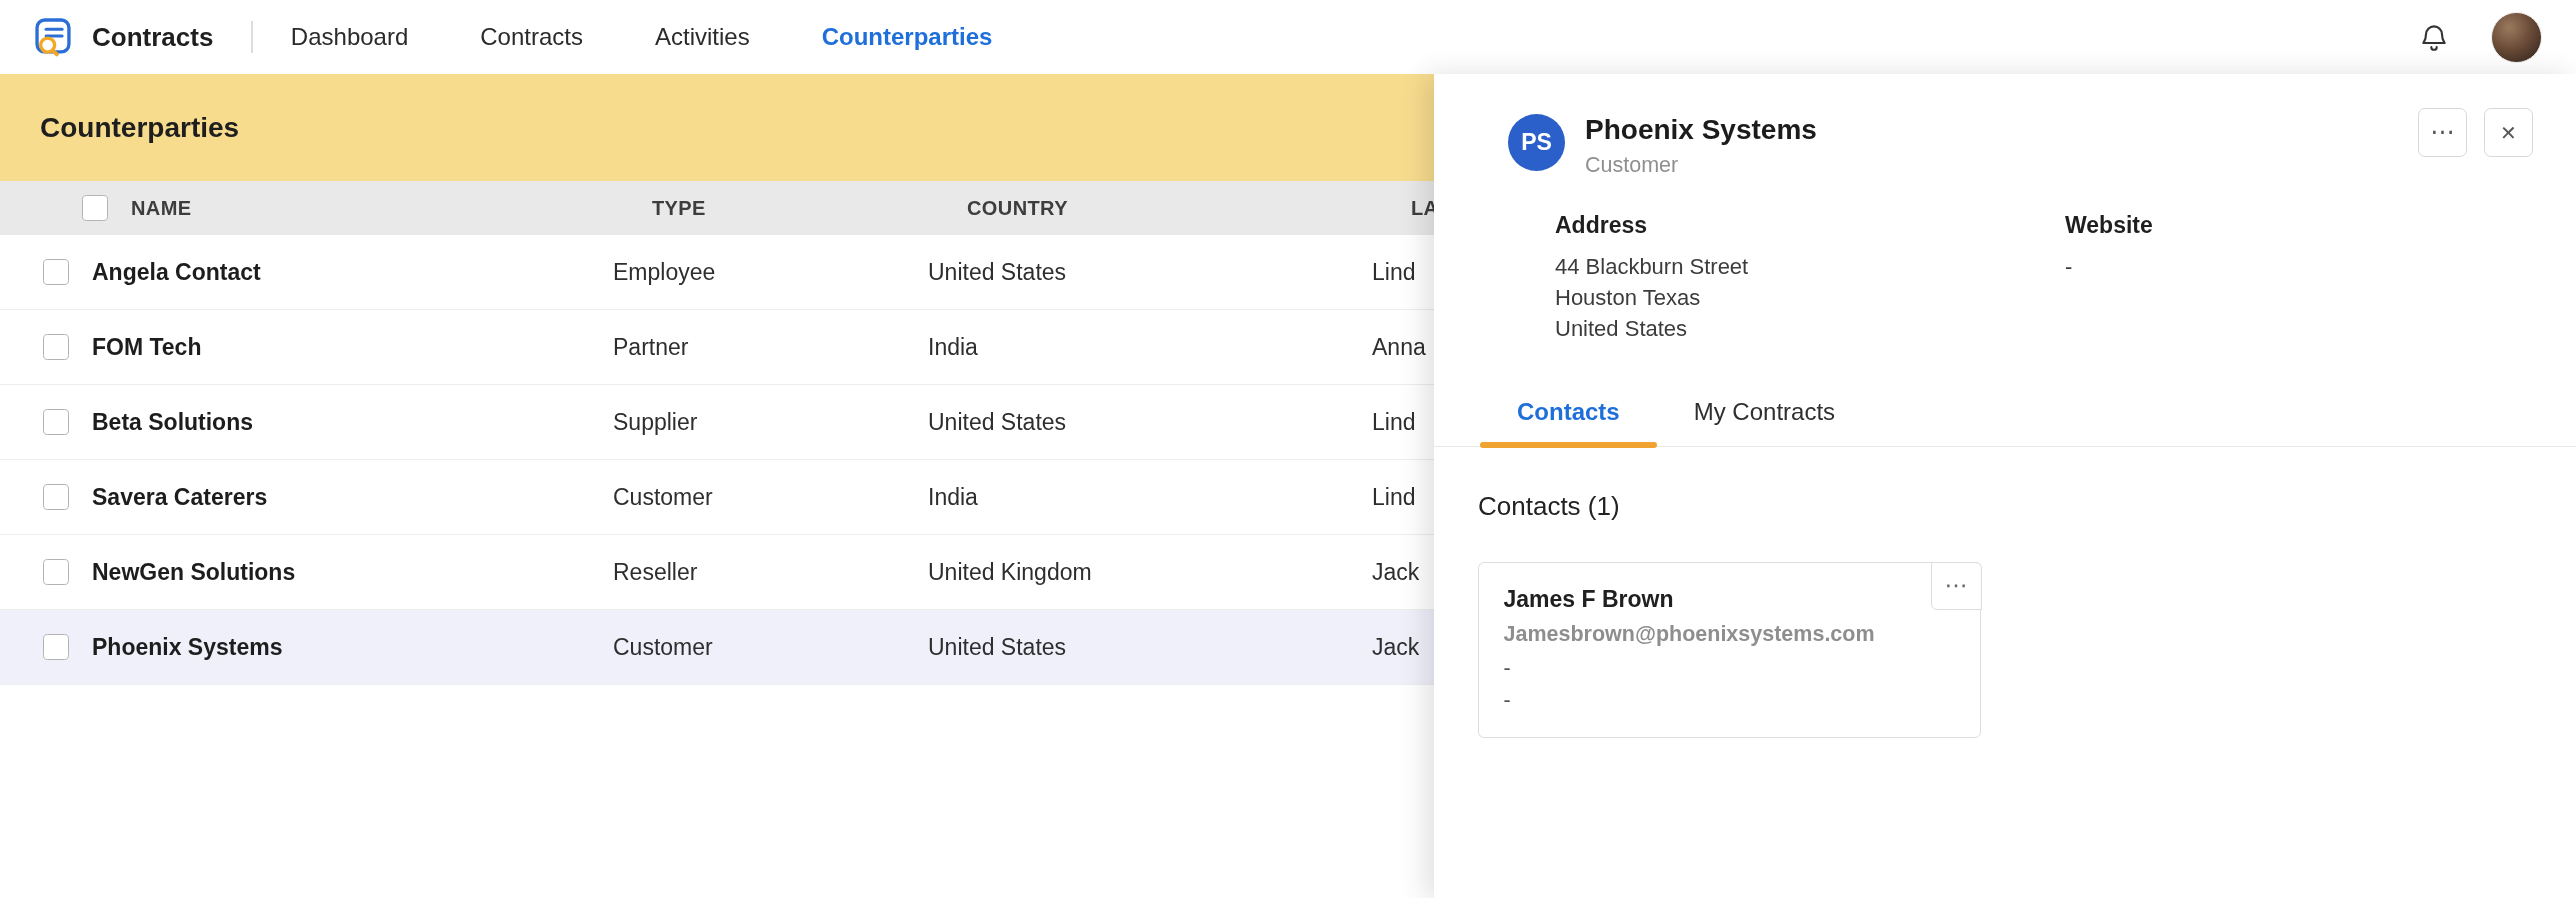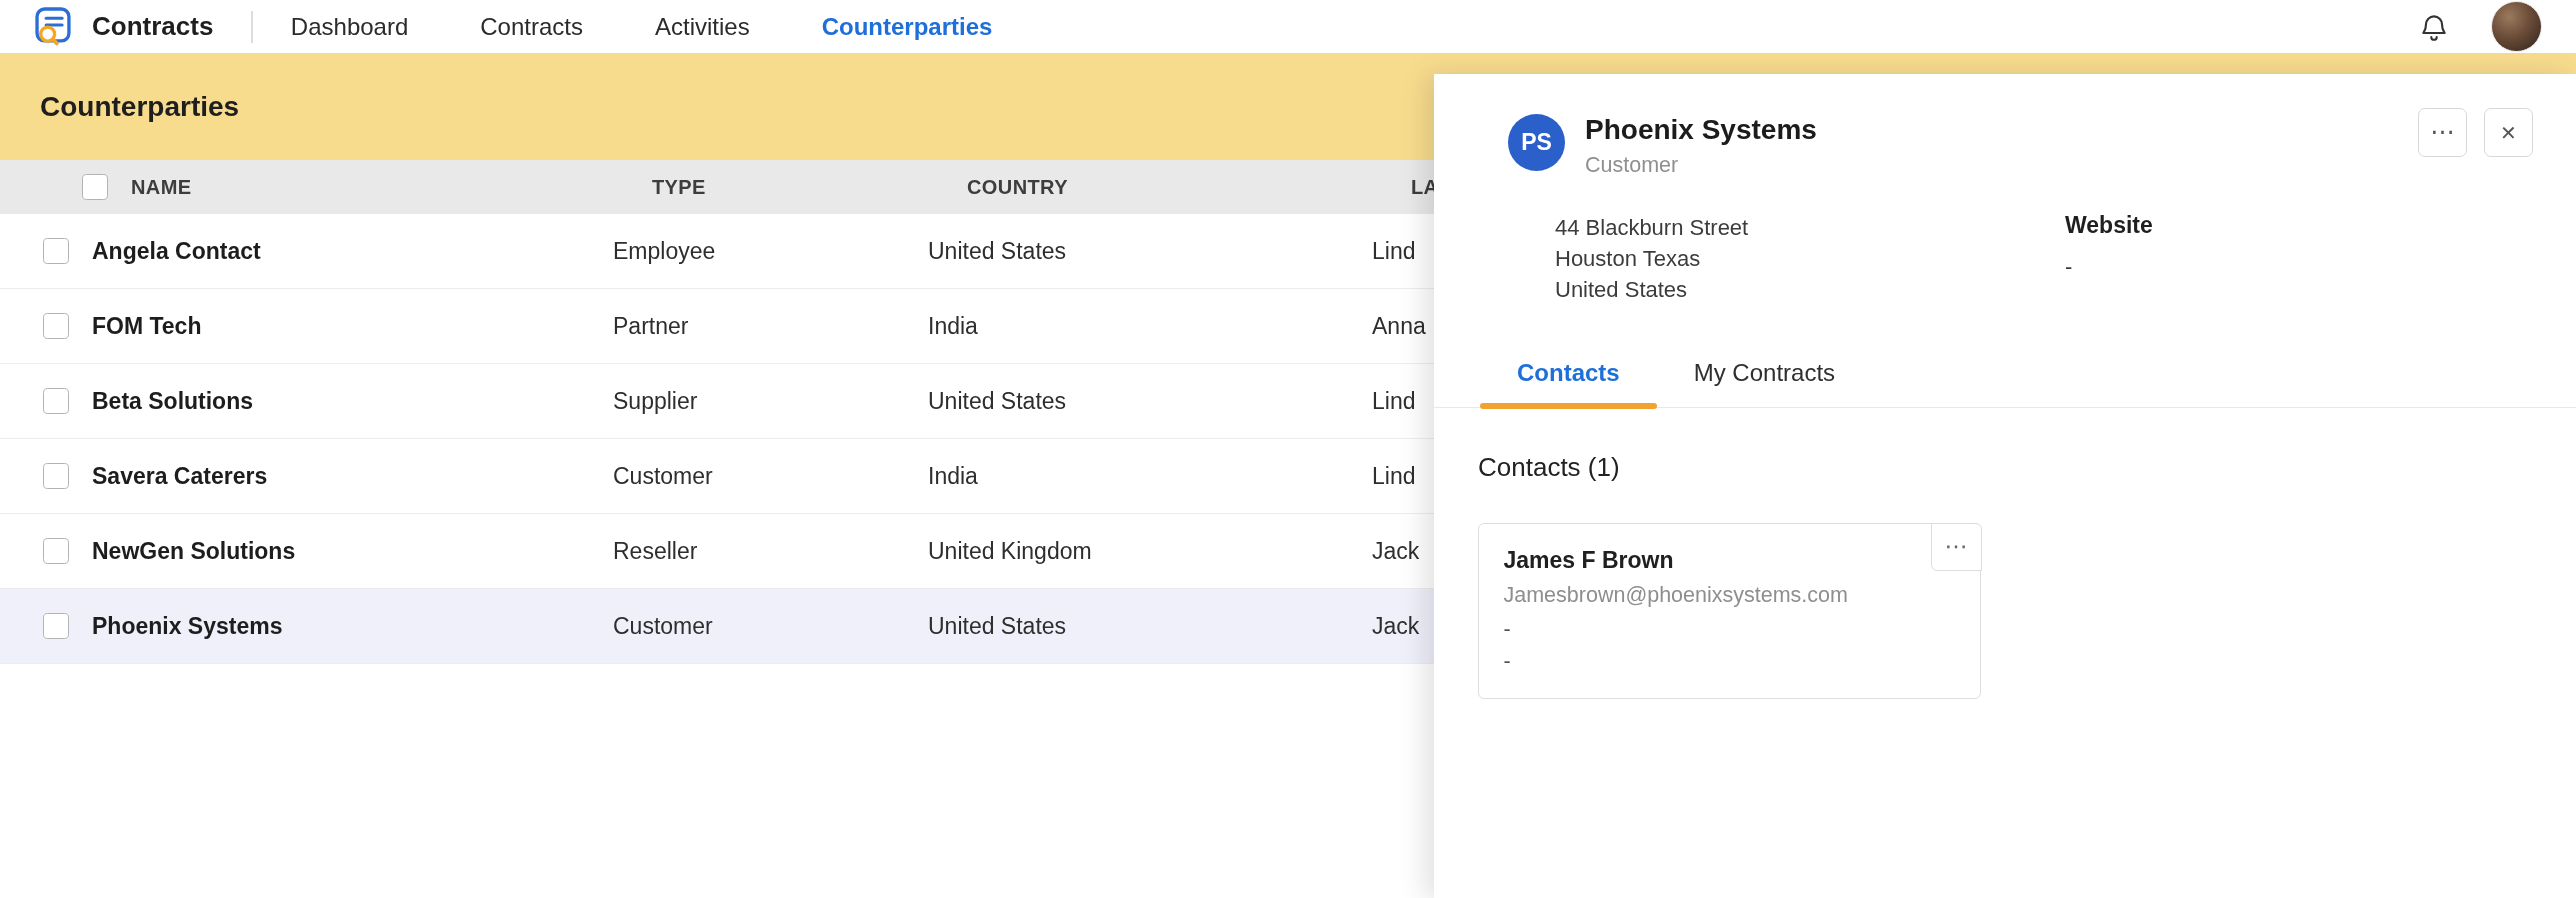--- a/index.html
+++ b/index.html
@@ -13,21 +13,21 @@
   }
   *{box-sizing:border-box;}
   html,body{margin:0;padding:0;}
   body{
     width:2576px;height:899px;overflow:hidden;position:relative;
     font-family:"Liberation Sans",sans-serif;background:#fff;color:#222;
   }
   .nowrap{white-space:nowrap;}
 
   
-  .topnav{height:53px;background:#fff;display:flex;align-items:center;padding:0 34px;position:relative;z-index:5;}
+  .topnav{height:74px;background:#fff;display:flex;align-items:center;padding:0 34px;position:relative;z-index:5;}
   .brand{display:flex;align-items:center;gap:17px;}
   .brand-name{font-size:26px;font-weight:700;color:#1f1f1f;}
   .nav-divider{width:1.5px;height:32px;background:#ddd;margin:0 38px;}
   .nav-items{display:flex;gap:72px;}
   .nav-item{font-size:24px;color:#2b2b2b;font-weight:500;cursor:pointer;white-space:nowrap;}
   .nav-item.active{color:var(--accent-blue);font-weight:600;}
   .topnav-right{margin-left:auto;display:flex;align-items:center;gap:40px;}
   .bell{width:34px;height:34px;display:flex;align-items:center;justify-content:center;cursor:pointer;}
   .user-avatar{width:51px;height:51px;border-radius:50%;cursor:pointer;
     background:radial-gradient(circle at 35% 30%,#9a7a5e 0%,#6b4c38 45%,#2e211a 100%);
@@ -74,21 +74,21 @@
   .contacts-actions{margin-left:auto;display:flex;align-items:center;gap:20px;}
   .small-btn{width:48px;height:48px;border:1.5px solid #d6d6d6;border-radius:7px;background:#fff;
     display:flex;align-items:center;justify-content:center;cursor:pointer;}
   .add-wrap{border:7px solid var(--highlight-pink);border-radius:9.2px;padding:4.6px;}
   .add-btn{background:var(--accent-indigo);color:#fff;font-size:23px;border:none;border-radius:6.1px;
     padding:0 26px;height:51px;display:flex;align-items:center;cursor:pointer;white-space:nowrap;font-family:inherit;}
 
   .contact-card{position:relative;margin:40px 0 0 44px;width:503px;min-height:176px;
     border:1.5px solid #ddd;border-radius:6.1px;padding:23px 24.5px;}
   .card-name{font-size:23px;font-weight:700;color:#202020;}
-  .card-email{font-size:21.5px;color:#8e8e8e;margin-top:9.2px;}
+  .card-email{font-size:21.5px;color:#8e8e8e;margin-top:9.2px;font-weight:bold;}
   .card-line{font-size:21.5px;color:#555;margin-top:10.7px;line-height:1;}
   .card-menu{position:absolute;top:-1.5px;right:-1.5px;width:51px;height:48px;border:1.5px solid #ddd;
     border-radius:0 6.1px 0 6.1px;background:#fff;display:flex;align-items:center;justify-content:center;
     color:#666;font-size:23px;cursor:pointer;line-height:1;}
 </style>
 </head>
 <body>
 
 <div class="topnav">
   <div class="brand">
@@ -191,20 +191,21 @@
           <span>⋯</span>
         </span>
       <span class="icon-btn">
           <span style="font-size:20px;">✕</span>
         </span>
     </span>
   </div>
 
   <div class="info-row">
     <div class="info-col">
+      <div class="info-label">Address</div>
       <div class="info-line nowrap">44 Blackburn Street</div>
       <div class="info-line nowrap">Houston Texas</div>
       <div class="info-line nowrap">United States</div>
     </div>
     <div class="info-col">
       <div class="info-label">Website</div>
       <div class="info-line">-</div>
     </div>
   </div>
 

